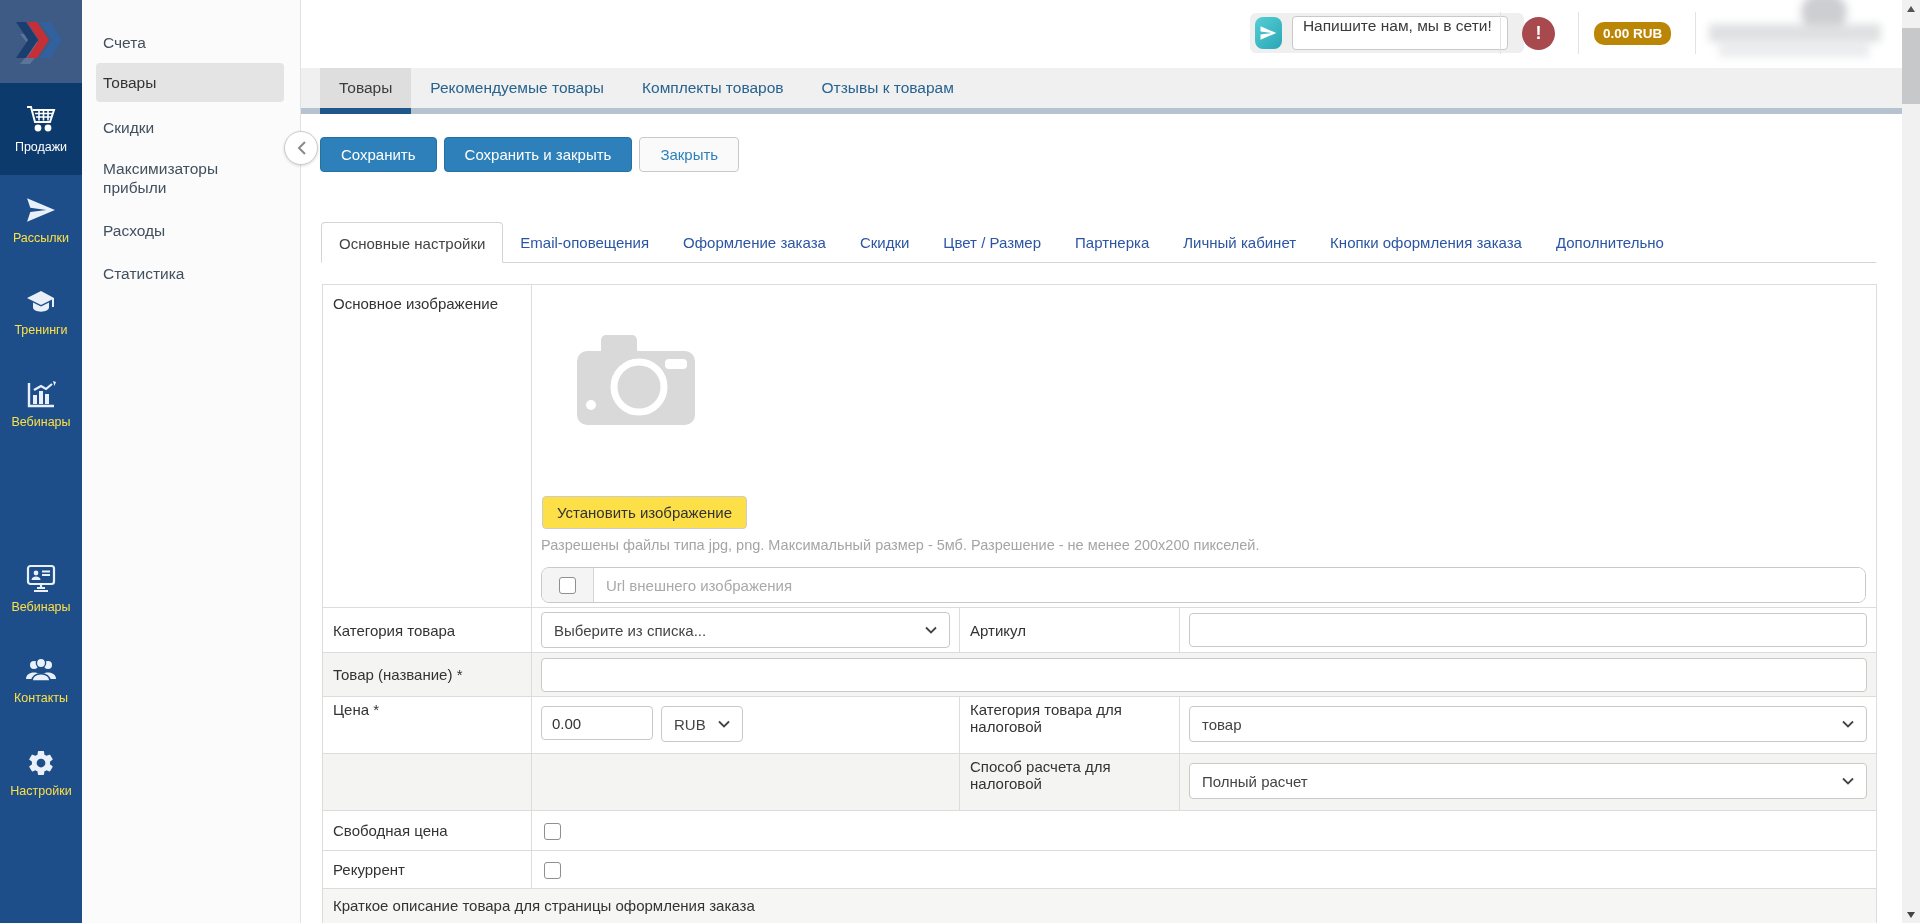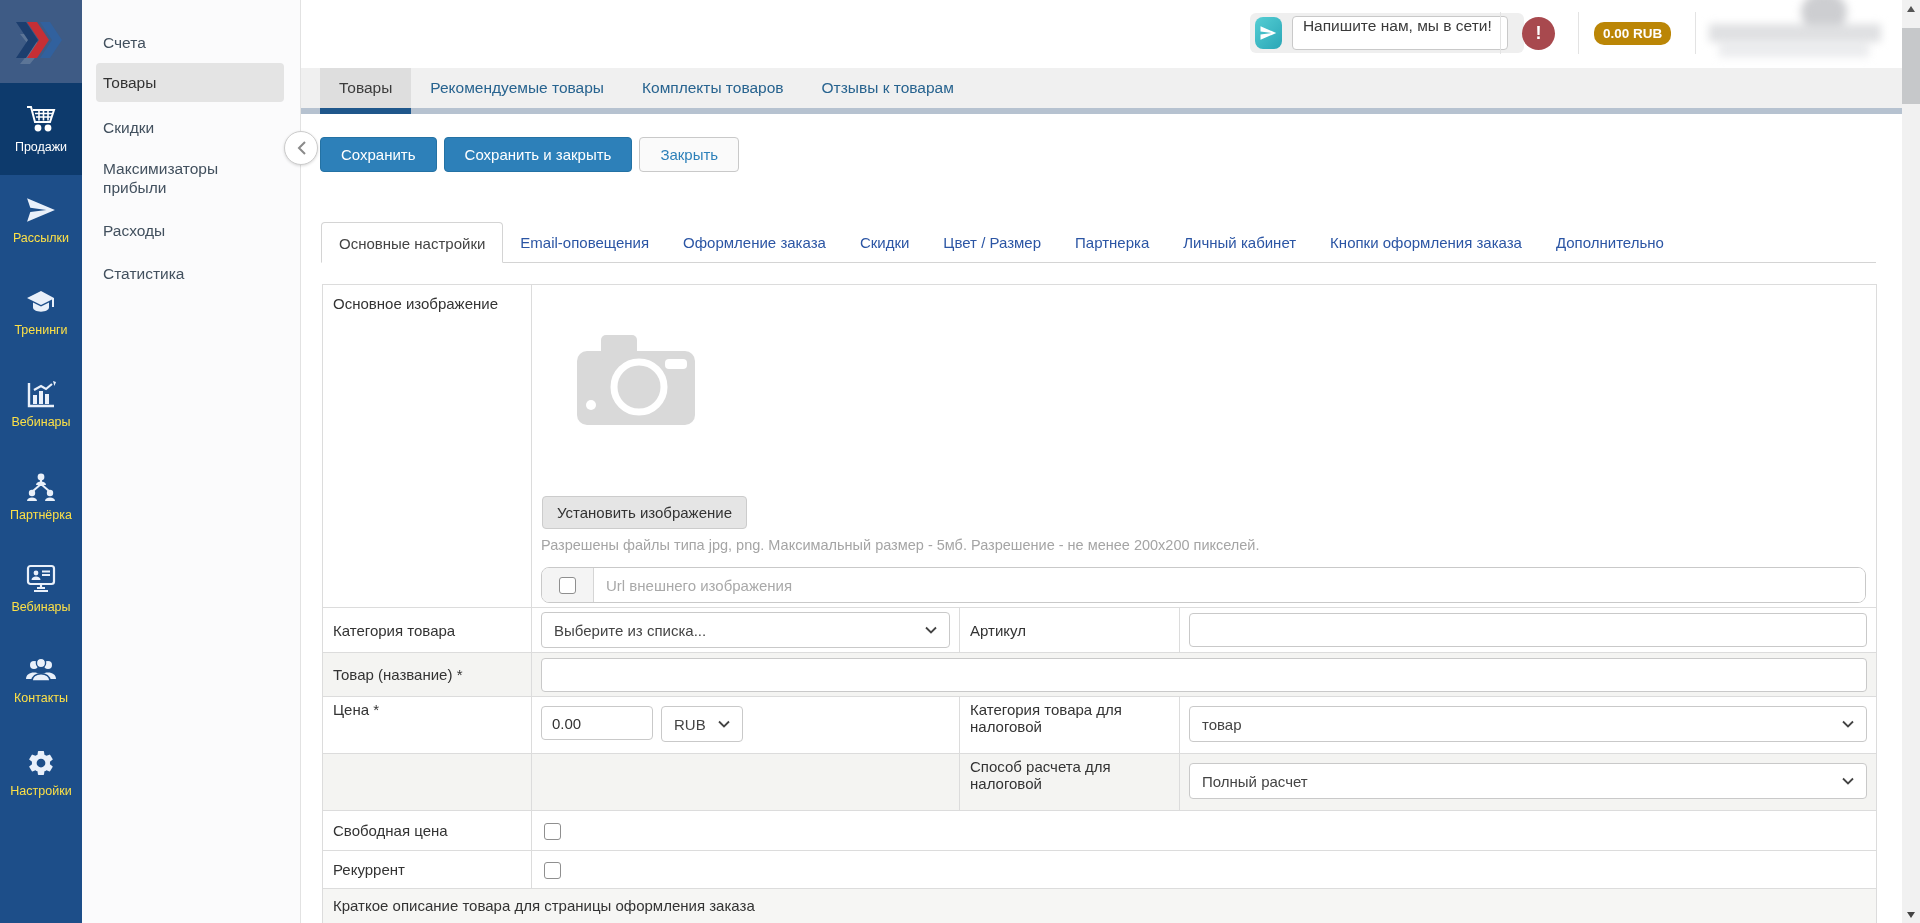--- a/index.html
+++ b/index.html
@@ -83,21 +83,21 @@
   tr.r1 td { vertical-align:top; height:314px; }
   tr.r1 td.lbl { padding-top:10px; }
   tr.r2 td { height:44px; }
   tr.r3 td { height:44px; }
   tr.r4 td, tr.r5 td { height:57px; vertical-align:top; padding-top:9px; }
   tr.r6 td { height:40px; }
   tr.r7 td { height:38px; }
   tr.r8 td { height:120px; vertical-align:top; background:#f6f6f4; padding:6px 10px; }
 
   .camera { margin:46px 0 0 36px; width:118px; height:90px; }
-  .btn-set { margin:71px 0 0 1px; display:block; height:33px; padding:0 14px; background:#e5e5e5;
+  .btn-set { margin:71px 0 0 1px; display:block; height:33px; padding:0 14px; background:#fde047;
     border:1px solid #ccc; border-radius:4px; font-size:15px; color:#333; cursor:pointer;
     font-family:"Liberation Sans", sans-serif; }
   .hint { margin-top:8px; font-size:14.5px; color:#a5a5a5; line-height:17px; }
   .url-group { margin-top:13px; width:1325px; height:36px; border:1px solid #c9c9c9; border-radius:8px;
     display:flex; overflow:hidden; background:#fff; }
   .cb-box { width:52px; background:#f4f4f4; border-right:1px solid #d5d5d5; display:flex;
     align-items:center; justify-content:center; cursor:pointer; }
   .url-input { flex:1; border:none; outline:none; padding:0 12px; font-size:15px;
     font-family:"Liberation Sans", sans-serif; color:#333; }
   .url-input::placeholder { color:#a9a9a9; }
@@ -176,34 +176,20 @@
         <rect x="7" y="14" width="4" height="9" fill="#e9f0fa"></rect>
           <rect x="13" y="10" width="4" height="13" fill="#e9f0fa"></rect>
           <rect x="19" y="13" width="4" height="10" fill="#e9f0fa"></rect>
         <path d="M8 9 15 5l5 3 6-5" stroke="#e9f0fa" stroke-width="2.2" fill="none"></path>
           <path d="M27 0l3 1-1.6 4z" fill="#e9f0fa"></path>
       </svg>
     </span>
     <span class="nav-label">Вебинары</span>
   </div>
 
-  <div class="nav-item" style="top:451px">
-    <span class="nav-icon">
-      <svg width="32" height="30" viewBox="0 0 32 30">
-        <path d="M16 8v6M16 12l-8 7M16 12l8 7" stroke="#e9f0fa" stroke-width="2" fill="none"></path>
-        <circle cx="16" cy="5" r="3.4" fill="#e9f0fa"></circle>
-          <path d="M11 13c0-2 2.2-3.4 5-3.4s5 1.4 5 3.4z" fill="#e9f0fa"></path>
-        <circle cx="7" cy="21" r="3.2" fill="#e9f0fa"></circle>
-          <path d="M2 29c0-2 2.2-3.4 5-3.4s5 1.4 5 3.4z" fill="#e9f0fa"></path>
-        <circle cx="25" cy="21" r="3.2" fill="#e9f0fa"></circle>
-          <path d="M20 29c0-2 2.2-3.4 5-3.4s5 1.4 5 3.4z" fill="#e9f0fa"></path>
-      </svg>
-    </span>
-    <span class="nav-label">Партнёрка</span>
-  </div>
 
   <div class="nav-item" style="top:543px">
     <span class="nav-icon">
       <svg width="32" height="30" viewBox="0 0 32 30">
         <rect x="3" y="2" width="26" height="18" rx="2.5" fill="none" stroke="#e9f0fa" stroke-width="2.2"></rect>
         <circle cx="11" cy="9" r="2.4" fill="#e9f0fa"></circle>
           <path d="M6.5 16c0-2.2 2-3.6 4.5-3.6s4.5 1.4 4.5 3.6z" fill="#e9f0fa"></path>
         <path d="M17 7.5h8M17 11h8" stroke="#e9f0fa" stroke-width="1.8"></path>
         <path d="M16 20v4M9 27h14M12 24h8" stroke="#e9f0fa" stroke-width="2.2"></path>
       </svg>

